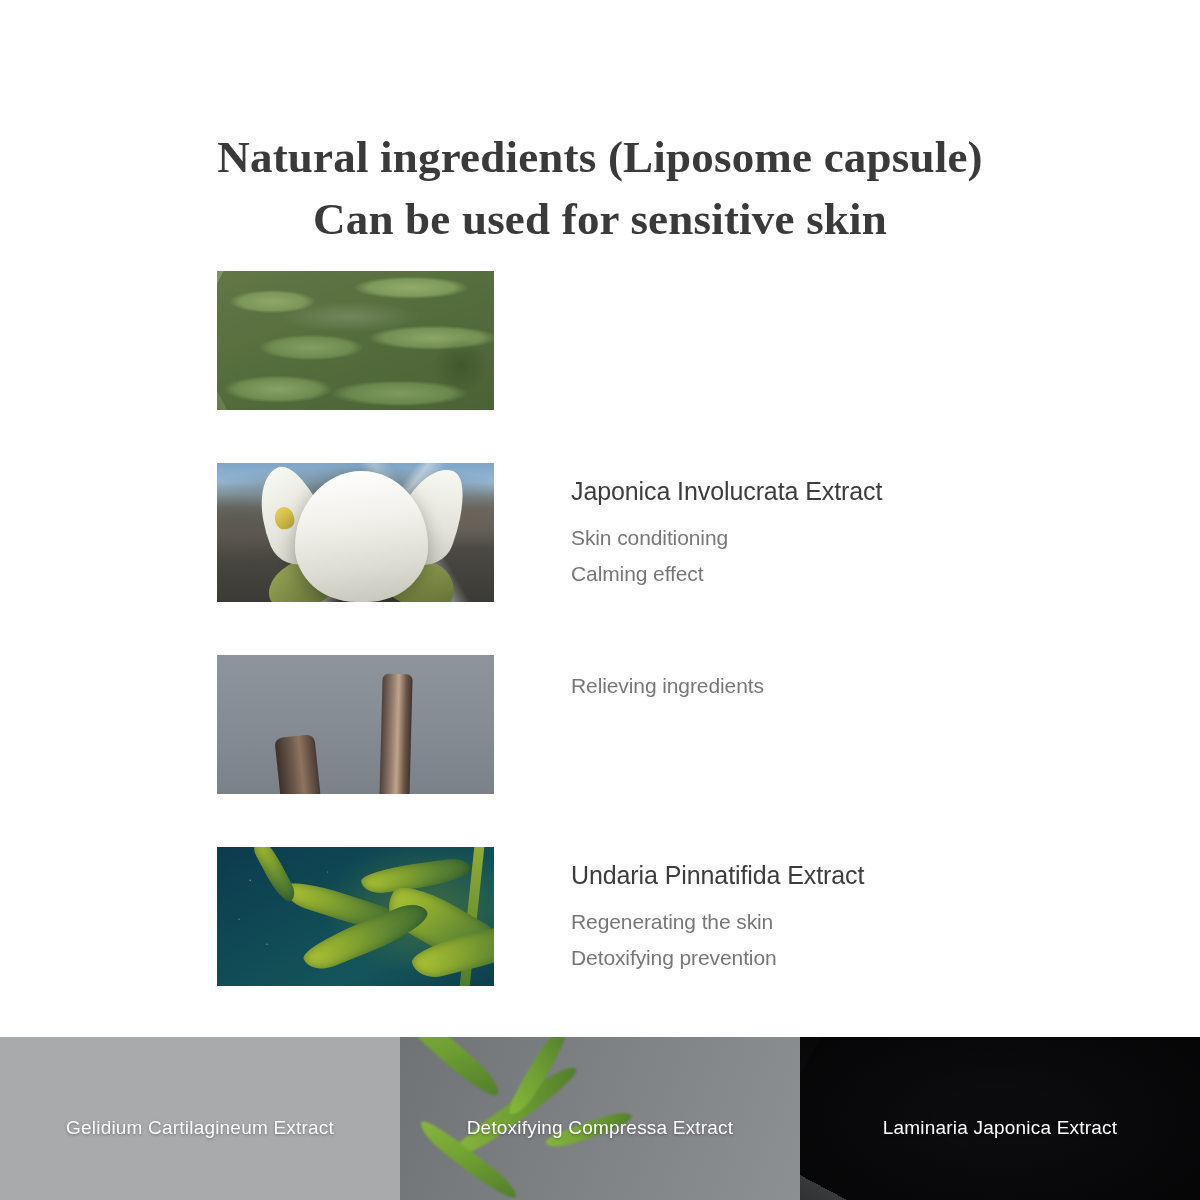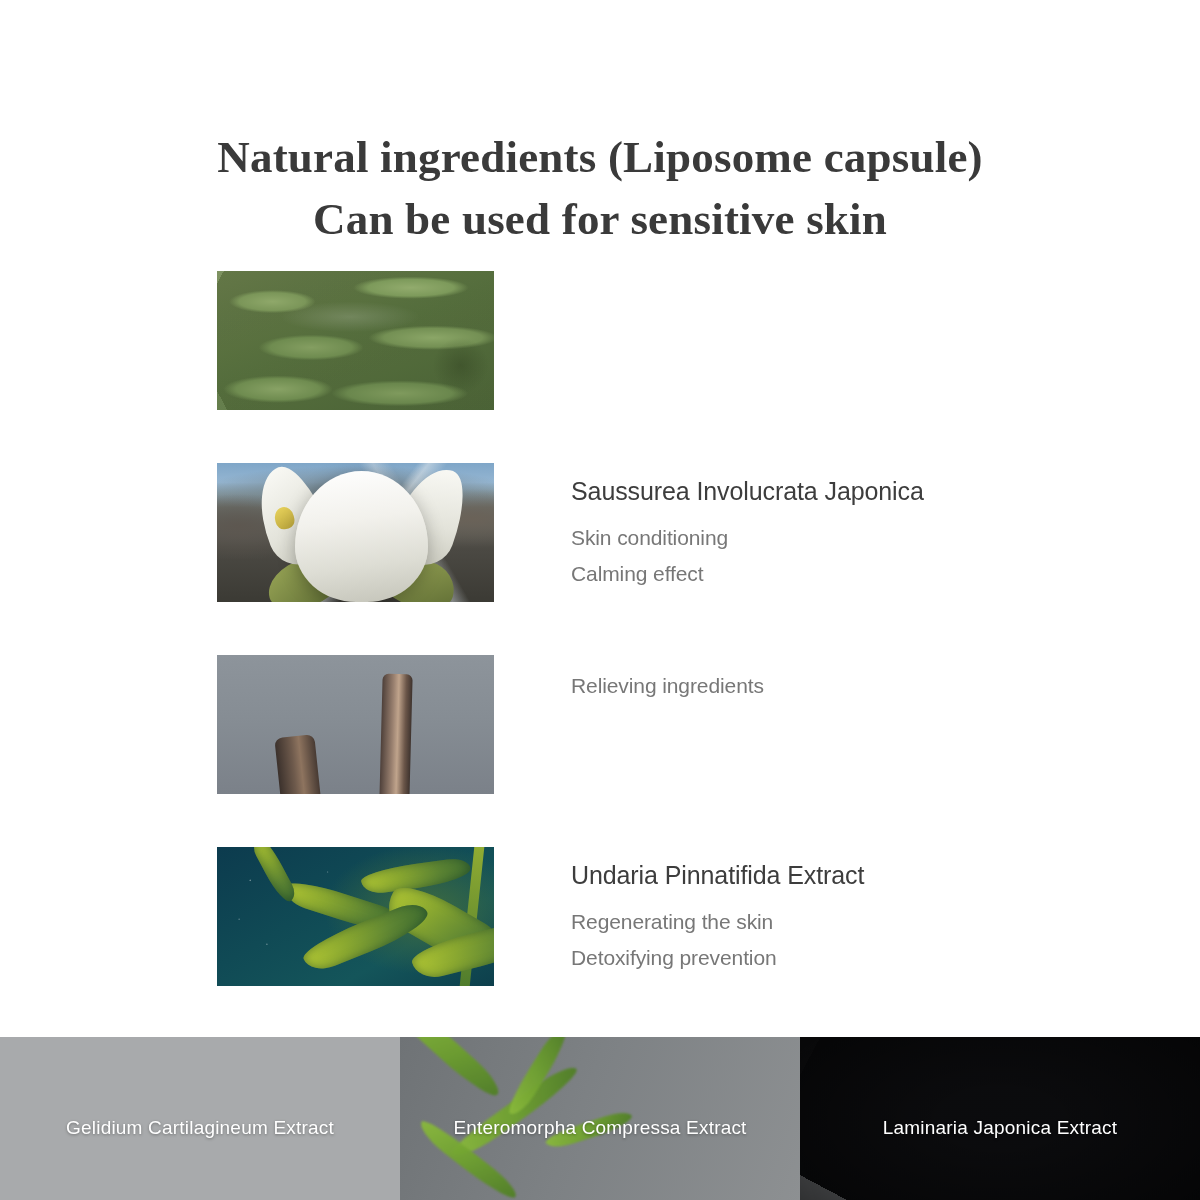--- a/index.html
+++ b/index.html
@@ -362,21 +362,21 @@
         <div class="mount"></div>
         <div class="leaf-a"></div>
         <div class="leaf-b"></div>
         <div class="petal-l"></div>
         <div class="petal-r"></div>
         <div class="yellow"></div>
         <div class="petals"></div>
       </div>
     </div>
     <div class="row-text">
-      <div class="row-title">Saussurea Involucrata Japonica</div>
+      <div class="row-title">Japonica Involucrata Extract</div>
       <div class="row-desc">Skin conditioning</div>
       <div class="row-desc">Calming effect</div>
     </div>
   </div>
 
   <div class="row">
     <div class="thumb">
       <div class="art art-baobab">
         <div class="trunk-l"></div>
         <div class="trunk-r"></div>
@@ -420,21 +420,21 @@
   </div>
 
   <div class="panel">
     <div class="art art-entero">
       <div class="strand s1"></div>
       <div class="strand s2"></div>
       <div class="strand s3"></div>
       <div class="strand s4"></div>
       <div class="strand s5"></div>
     </div>
-    <div class="panel-label">Enteromorpha Compressa Extract</div>
+    <div class="panel-label">Detoxifying Compressa Extract</div>
   </div>
 
   <div class="panel">
     <div class="art art-laminaria">
       <div class="chunks"></div>
       <div class="vignette"></div>
     </div>
     <div class="panel-label">Laminaria Japonica Extract</div>
   </div>
 

